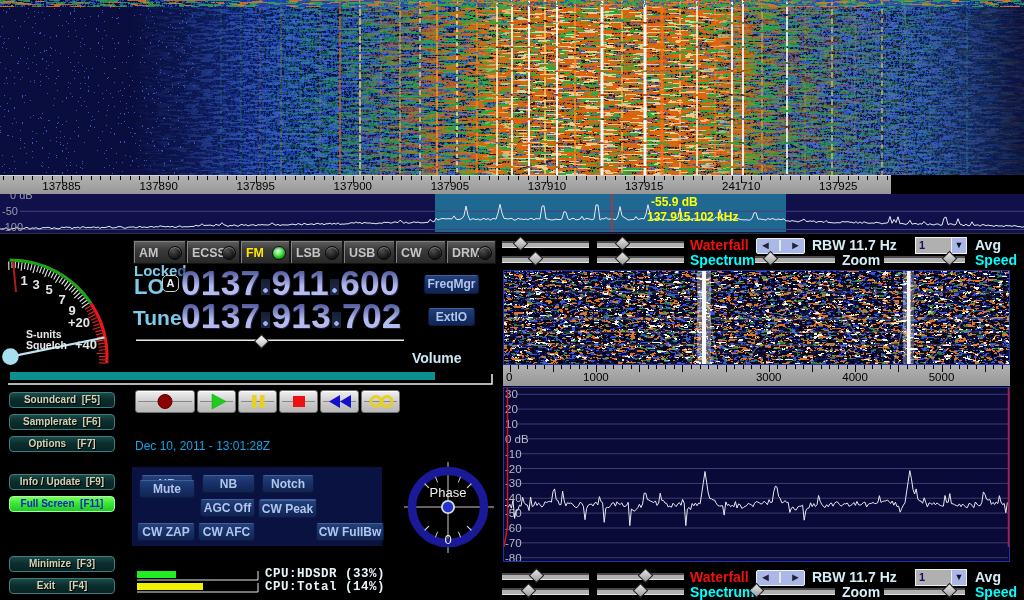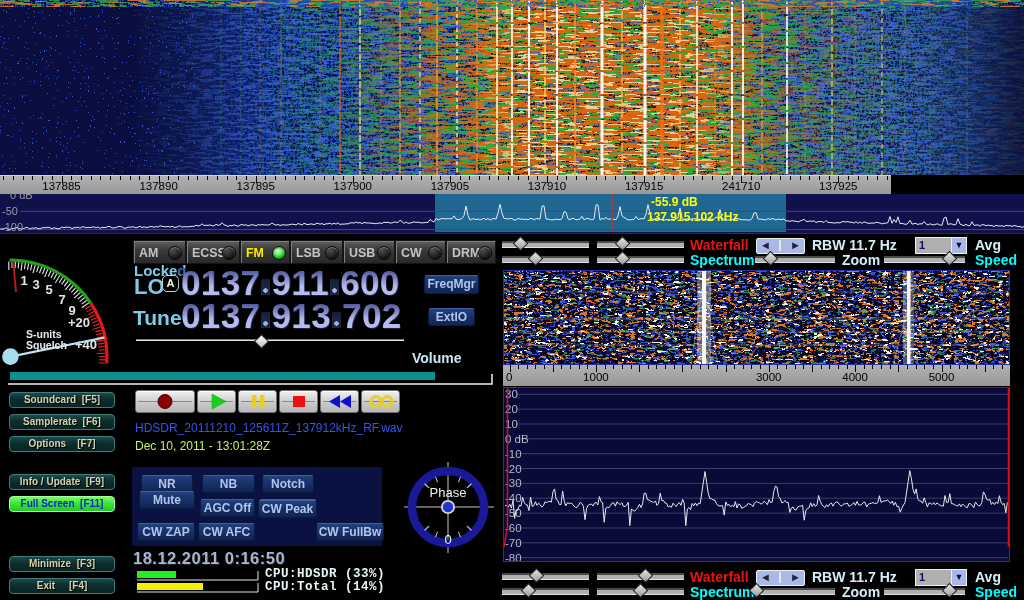--- a/index.html
+++ b/index.html
@@ -489,27 +489,26 @@
         <polygon points="7,10.5 18,4 18,17" fill="#1111cc"></polygon>
       </svg>
     </div>
 <div class="abs" style="left:361px;top:390px;width:37px;height:21px;background:linear-gradient(#f0f0f0,#c8c8c8 60%,#b8b8b8);border:1px solid #707070;border-radius:3px;box-shadow:inset 0 1px 0 #fff;">
 <div style="position:absolute;left:2px;right:2px;top:10px;height:1px;background:#888;"></div>
 <svg style="position:absolute;left:50%;top:0;transform:translateX(-50%);" width="36" height="21">
         <circle cx="13" cy="10.5" r="5" fill="none" stroke="#e8d020" stroke-width="3"></circle>
         <circle cx="24" cy="10.5" r="5" fill="none" stroke="#e8d020" stroke-width="3"></circle>
       </svg>
     </div>
-<div class="abs" style="left:135px;top:421px;color:#3355ee;font-size:12px;">HDSDR_20111210_125611Z_137912kHz_RF.wav</div>
-<div class="abs" style="left:135px;top:439px;color:#bef264;font-size:12px;">Dec 10, 2011 - 13:01:28Z</div>
+<div class="abs" style="left:135px;top:439px;color:#0ea5e9;font-size:12px;">Dec 10, 2011 - 13:01:28Z</div>
 <div class="abs" style="left:132px;top:467px;width:250px;height:79px;background:#0a1242;"></div>
 <div class="dbtn" style="left:141px;top:475px;width:50px;height:16px;line-height:16px;">NR</div>
 <div class="dbtn" style="left:202px;top:475px;width:51px;height:16px;line-height:16px;">NB</div>
 <div class="dbtn" style="left:262px;top:475px;width:50px;height:16px;line-height:16px;">Notch</div>
-<div class="dbtn" style="left:139px;top:491px;width:54px;height:16px;line-height:16px;">Mute</div>
+<div class="dbtn" style="left:139px;top:480px;width:54px;height:16px;line-height:16px;">Mute</div>
 <div class="dbtn" style="left:200px;top:499px;width:53px;height:16px;line-height:16px;">AGC Off</div>
 <div class="dbtn" style="left:259px;top:499px;width:56px;height:16px;line-height:16px;">Despread</div>
 <div class="dbtn" style="left:137px;top:523px;width:56px;height:16px;line-height:16px;">CW ZAP</div>
 <div class="dbtn" style="left:198px;top:523px;width:55px;height:16px;line-height:16px;">CW AFC</div>
 <div class="dbtn" style="left:258px;top:500px;width:57px;height:16px;line-height:16px;">CW Peak</div>
 <div class="dbtn" style="left:316px;top:523px;width:66px;height:16px;line-height:16px;">CW FullBw</div>
 <svg class="abs" style="left:404px;top:460px" width="92" height="95" viewBox="0 0 92 95">
 <line x1="44" y1="2" x2="44" y2="93" stroke="#c8c8c8" stroke-width="1"></line>
 <line x1="0" y1="47" x2="90" y2="47" stroke="#c8c8c8" stroke-width="1"></line>
 <circle cx="44" cy="47" r="36" fill="none" stroke="#1a1a99" stroke-width="8.5"></circle>
@@ -521,21 +520,20 @@
 <line x1="31.5" y1="16.8" x2="33.6" y2="22.3" stroke-width="1"></line>
         <line x1="56.5" y1="16.8" x2="54.4" y2="22.3" stroke-width="1"></line>
 <line x1="31.5" y1="77.2" x2="33.6" y2="71.7" stroke-width="1"></line>
         <line x1="56.5" y1="77.2" x2="54.4" y2="71.7" stroke-width="1"></line>
 </g>
 <circle cx="44" cy="47" r="7" fill="#d8d8d8"></circle>
 <circle cx="44" cy="47" r="5.2" fill="#2233cc"></circle>
 <text x="44" y="37" fill="#f0f0f0" font-size="13" text-anchor="middle" font-family="Liberation Sans">Phase</text>
 <text x="44" y="84" fill="#f0f0f0" font-size="13" text-anchor="middle" font-family="Liberation Sans">0</text>
 </svg>
-<div class="abs" style="left:133px;top:549px;color:#a8b4d0;font-weight:bold;font-size:16.5px;text-shadow:1px 1px 0 #222;letter-spacing:0.5px;">18.12.2011 0:16:50</div>
 <div class="abs" style="left:137px;top:571px;width:39px;height:7px;background:#22ee22;"></div>
 <svg class="abs" style="left:130px;top:568px" width="140" height="28">
       <path d="M 7 12 L 128 12 L 128 3" fill="none" stroke="#e8e8e8" stroke-width="1"></path>
       <path d="M 7 24 L 128 24 L 128 15" fill="none" stroke="#e8e8e8" stroke-width="1"></path>
     </svg>
 <div class="abs" style="left:137px;top:583px;width:66px;height:7px;background:#f0f000;"></div>
 <div class="cpu" style="left:265px;top:567px;">CPU:HDSDR (33%)</div>
 <div class="cpu" style="left:265px;top:580px;">CPU:Total (14%)</div>
 <div class="groove" style="left:502px;top:241px;width:87px;"></div>
     <div class="dia" style="left:515px;top:238px;"></div>

